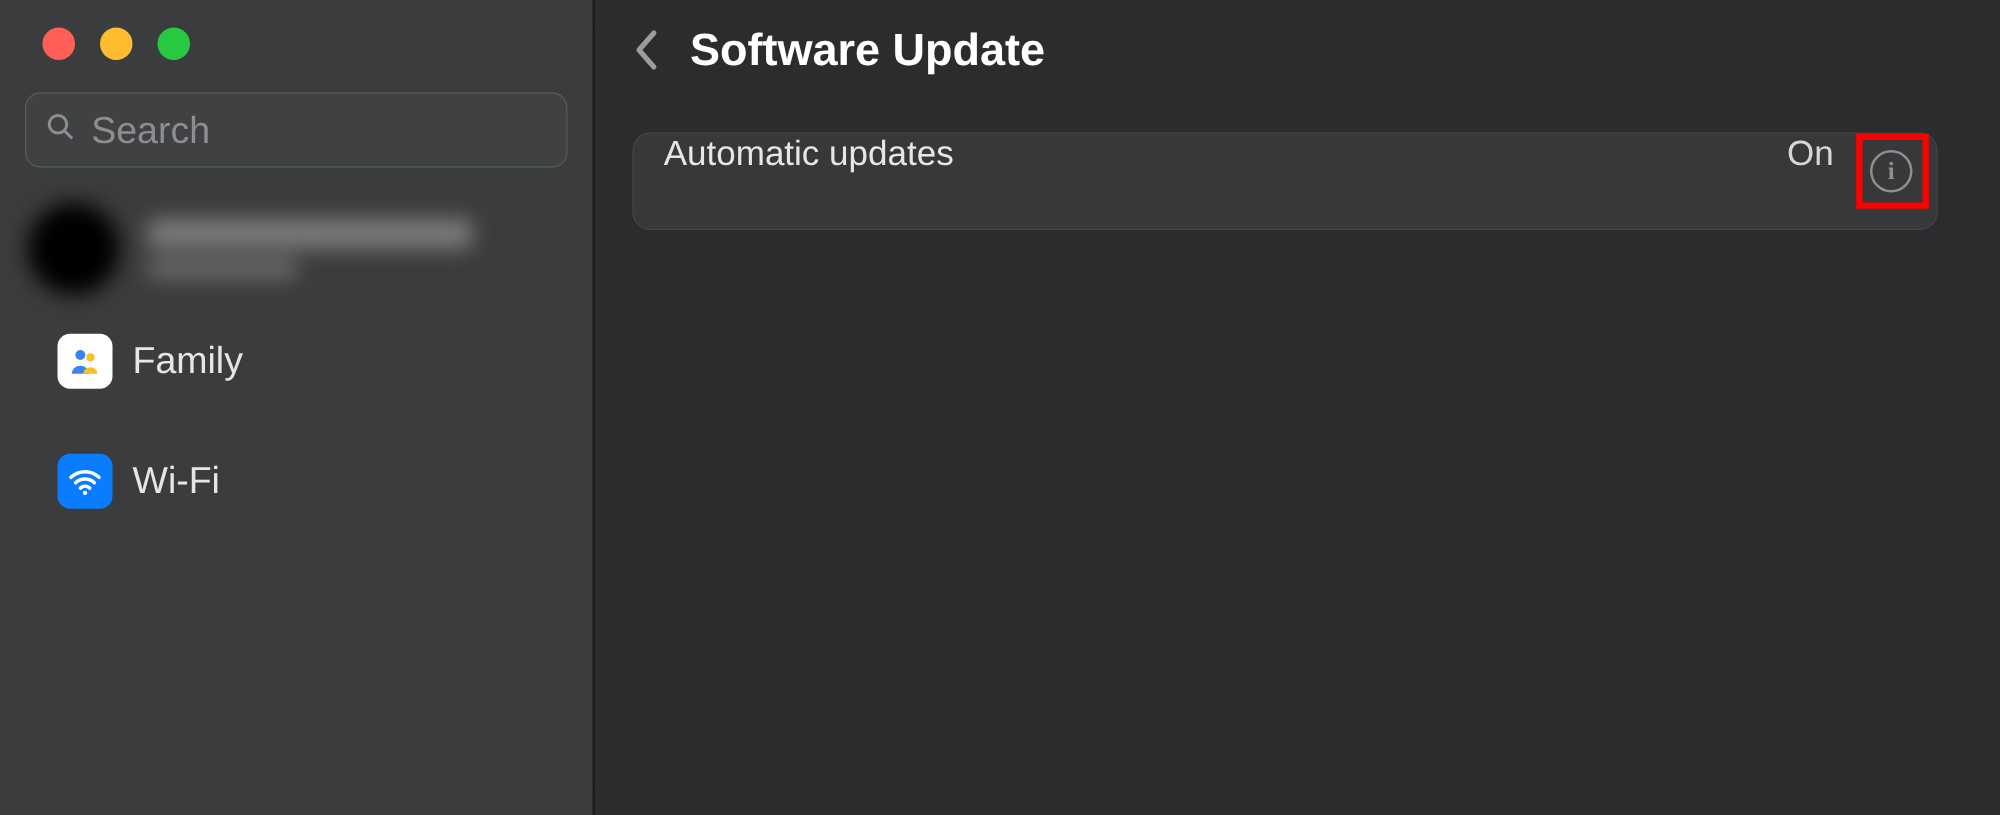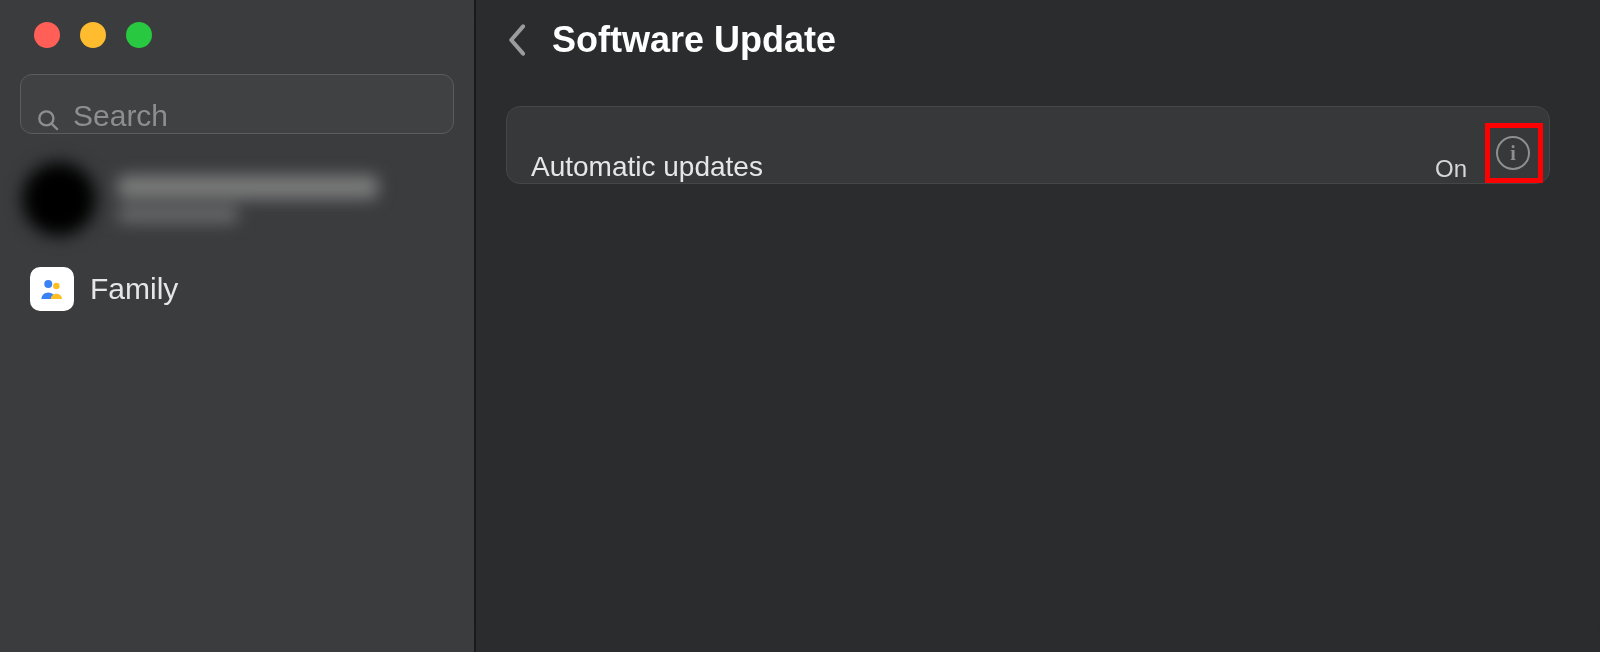--- a/index.html
+++ b/index.html
@@ -38,26 +38,26 @@
   }
   .tl-close   { background: #ff5f57; }
   .tl-min     { background: #febc2e; }
   .tl-max     { background: #28c840; }
 
   .search-wrap {
     margin: 0 20px 26px 20px;
   }
   .search-field {
     display: flex;
-    align-items: flex-end;
+    align-items: flex-start;
     height: 60px;
     background: #3f4143;
     border: 1.5px solid #5a5c5e;
     border-radius: 12px;
-    padding: 0 14px;
+    padding: 13px 14px;
   }
   .search-field svg { flex-shrink: 0; }
   .search-input {
     background: transparent;
     border: none;
     outline: none;
     color: #bdbdbd;
     font-size: 30px;
     margin-left: 12px;
     width: 100%;
@@ -87,21 +87,21 @@
     border-radius: 6px;
     margin-bottom: 8px;
   }
   .account-sub {
     height: 16px;
     width: 120px;
     background: #6a6a6a;
     border-radius: 5px;
   }
 
-  .nav-group { margin-top: 6px; }
+  .nav-group { margin-top: 6px; padding-left: 16px; }
   .nav-spacer { height: 28px; }
 
   .nav-item {
     display: flex;
     align-items: center;
     height: 62px;
     padding: 0 20px 0 30px;
     font-size: 30px;
     color: #e6e6e6;
     cursor: default;
@@ -151,31 +151,31 @@
   }
 
   .settings-card {
     background: #36383a;
     border: 1px solid #444648;
     border-radius: 14px;
     padding: 0;
   }
   .settings-row {
     display: flex;
-    align-items: flex-end;
+    align-items: flex-start;
     height: 76px;
     padding: 0 24px;
   }
   .settings-label {
     font-size: 28px;
     color: #e6e6e6;
   }
   .settings-spacer { flex: 1; }
   .settings-value {
-    font-size: 24px;
+    font-size: 28px;
     color: #d7d7d7;
     margin-right: 18px;
   }
   .info-btn-wrap {
     border: 5px solid #ff0000;
     padding: 8px 8px 8px 6px;
     margin-right: -18px;
     display: flex;
     align-items: center;
     justify-content: center;
@@ -238,20 +238,31 @@
             <path d="M11 20c0-2.4 2.1-4.2 4.5-4.2S20 17.6 20 20" fill="#fbbf24"></path>
           </svg>
         </div>
         <span>Family</span>
       </div>
     </div>
 
     <div class="nav-spacer"></div>
 
     <div class="nav-group">
+      <div class="nav-item">
+        <div class="nav-icon ic-wifi">
+          <svg width="30" height="30" viewBox="0 0 24 24" fill="none" stroke="#fff" stroke-width="2.2" stroke-linecap="round">
+            <path d="M3 9.5c5-4.8 13-4.8 18 0"></path>
+            <path d="M6 13c3.4-3.2 8.6-3.2 12 0"></path>
+            <path d="M9 16.4c1.8-1.6 4.2-1.6 6 0"></path>
+            <circle cx="12" cy="19.4" r="1.4" fill="#fff" stroke="none"></circle>
+          </svg>
+        </div>
+        <span>Wi-Fi</span>
+      </div>
 
 
 
     </div>
   </aside>
 
   <main class="main">
     <div class="main-header">
       <div class="back-btn">
         <svg width="22" height="34" viewBox="0 0 12 20" fill="none" stroke="#9a9c9e" stroke-width="2.4" stroke-linecap="round" stroke-linejoin="round">

